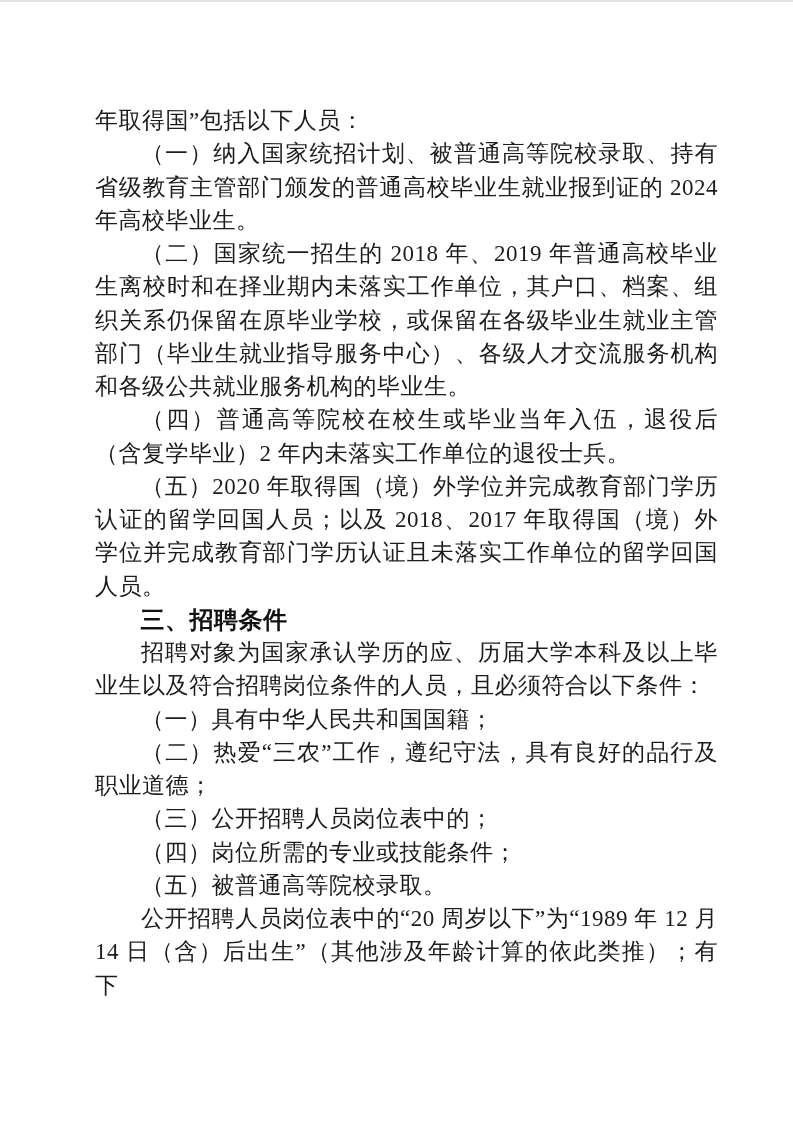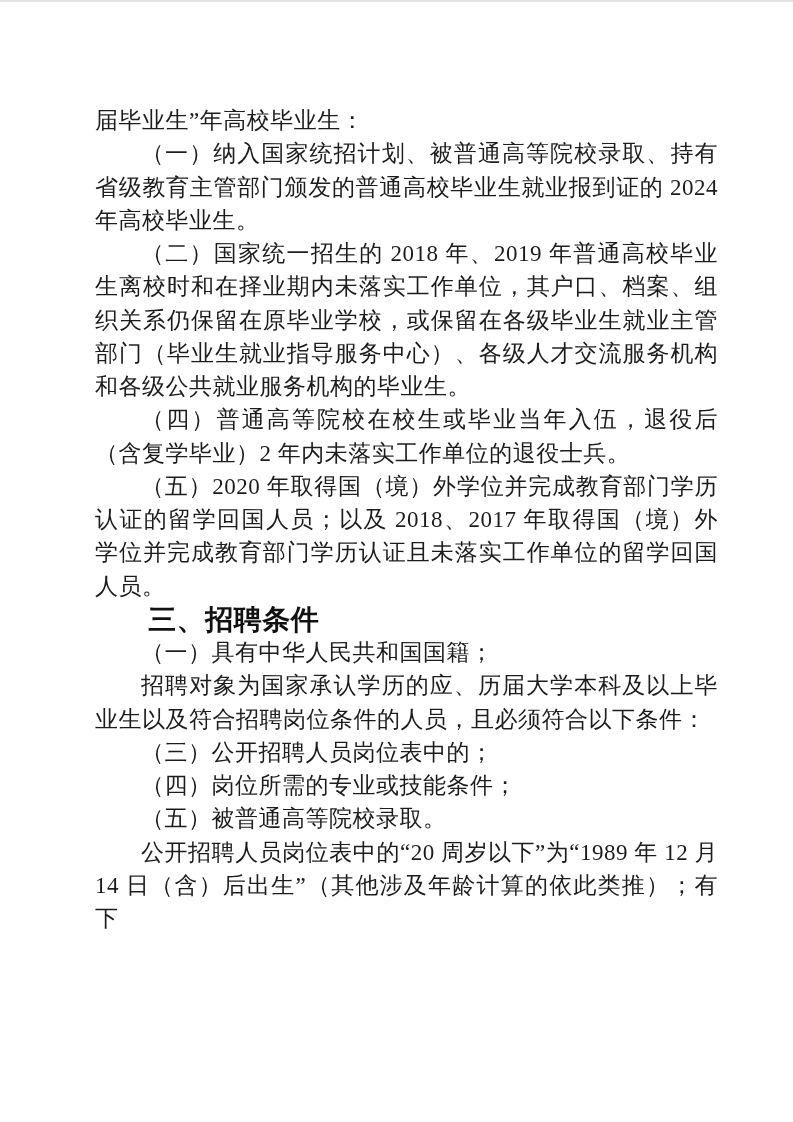--- a/index.html
+++ b/index.html
@@ -39,38 +39,39 @@
     margin: 0;
     padding: 0;
     text-indent: 2em;
   }
   .para.continuation {
     text-indent: 0;
   }
   .para.heading {
     font-family: "Liberation Sans", "DejaVu Sans", sans-serif;
     font-weight: bold;
-    font-size: 28px;
+    font-size: 24px;
     color: #111111;
     text-indent: 1.9em;
   }
 </style>
 </head>
 <body>
 
 <div class="page">
   <div class="scan-edge"></div>
 
   <div class="content">
-    <p class="para continuation">届毕业生”年高校毕业生：</p>
+    <p class="para continuation">年取得国”包括以下人员：</p>
     <p class="para">（一）纳入国家统招计划、被普通高等院校录取、持有省级教育主管部门颁发的普通高校毕业生就业报到证的 2024 年高校毕业生。</p>
     <p class="para">（二）国家统一招生的 2018 年、2019 年普通高校毕业生离校时和在择业期内未落实工作单位，其户口、档案、组织关系仍保留在原毕业学校，或保留在各级毕业生就业主管部门（毕业生就业指导服务中心）、各级人才交流服务机构和各级公共就业服务机构的毕业生。</p>
     <p class="para">（四）普通高等院校在校生或毕业当年入伍，退役后（含复学毕业）2 年内未落实工作单位的退役士兵。</p>
     <p class="para">（五）2020 年取得国（境）外学位并完成教育部门学历认证的留学回国人员；以及 2018、2017 年取得国（境）外学位并完成教育部门学历认证且未落实工作单位的留学回国人员。</p>
     <p class="para heading">三、招聘条件</p>
+    <p class="para">招聘对象为国家承认学历的应、历届大学本科及以上毕业生以及符合招聘岗位条件的人员，且必须符合以下条件：</p>
     <p class="para">（一）具有中华人民共和国国籍；</p>
-    <p class="para">招聘对象为国家承认学历的应、历届大学本科及以上毕业生以及符合招聘岗位条件的人员，且必须符合以下条件：</p>
+    <p class="para">（二）热爱“三农”工作，遵纪守法，具有良好的品行及职业道德；</p>
     <p class="para">（三）公开招聘人员岗位表中的；</p>
     <p class="para">（四）岗位所需的专业或技能条件；</p>
     <p class="para">（五）被普通高等院校录取。</p>
     <p class="para">公开招聘人员岗位表中的“20 周岁以下”为“1989 年 12 月 14 日（含）后出生”（其他涉及年龄计算的依此类推）；有下</p>
   </div>
 </div>
 
 </body></html>

